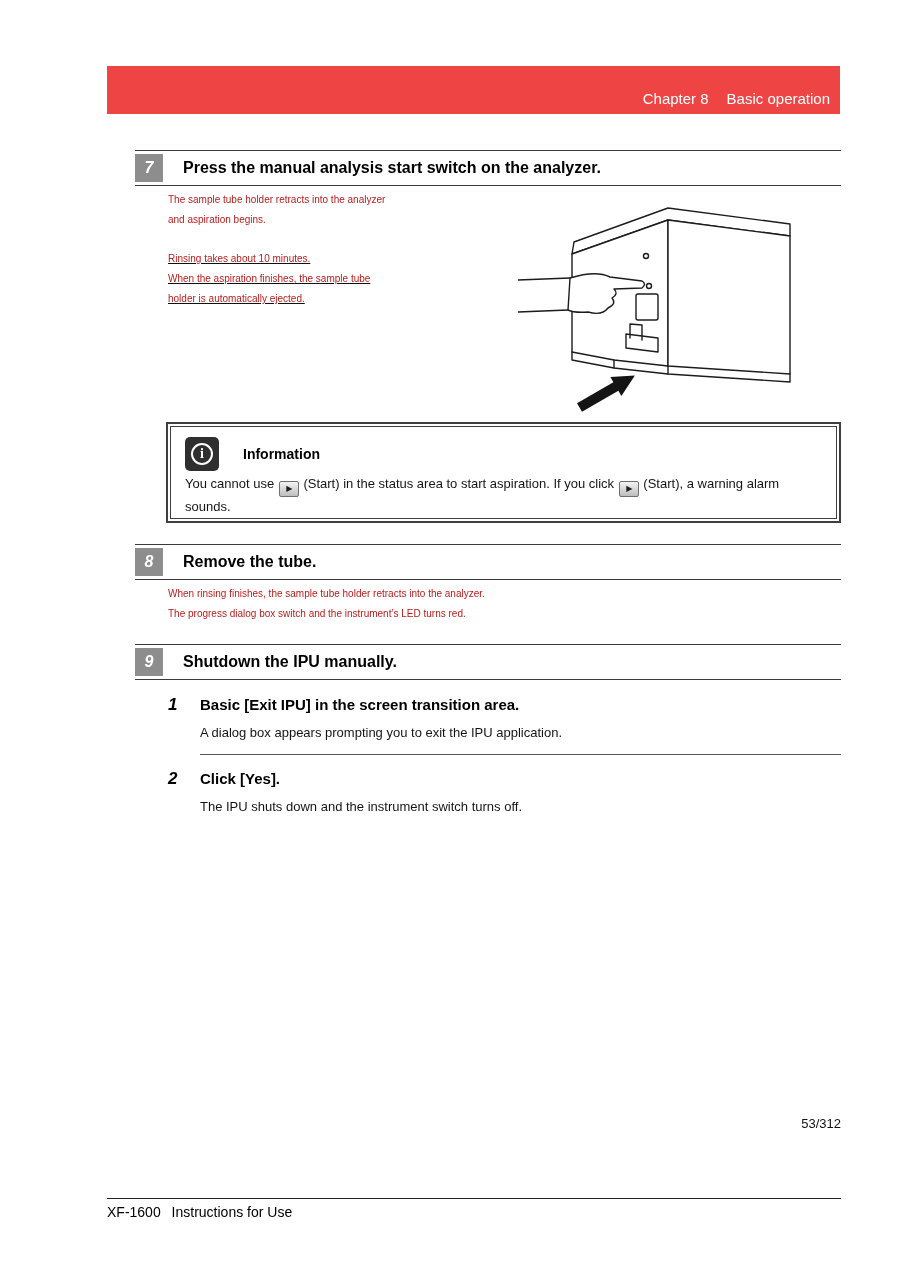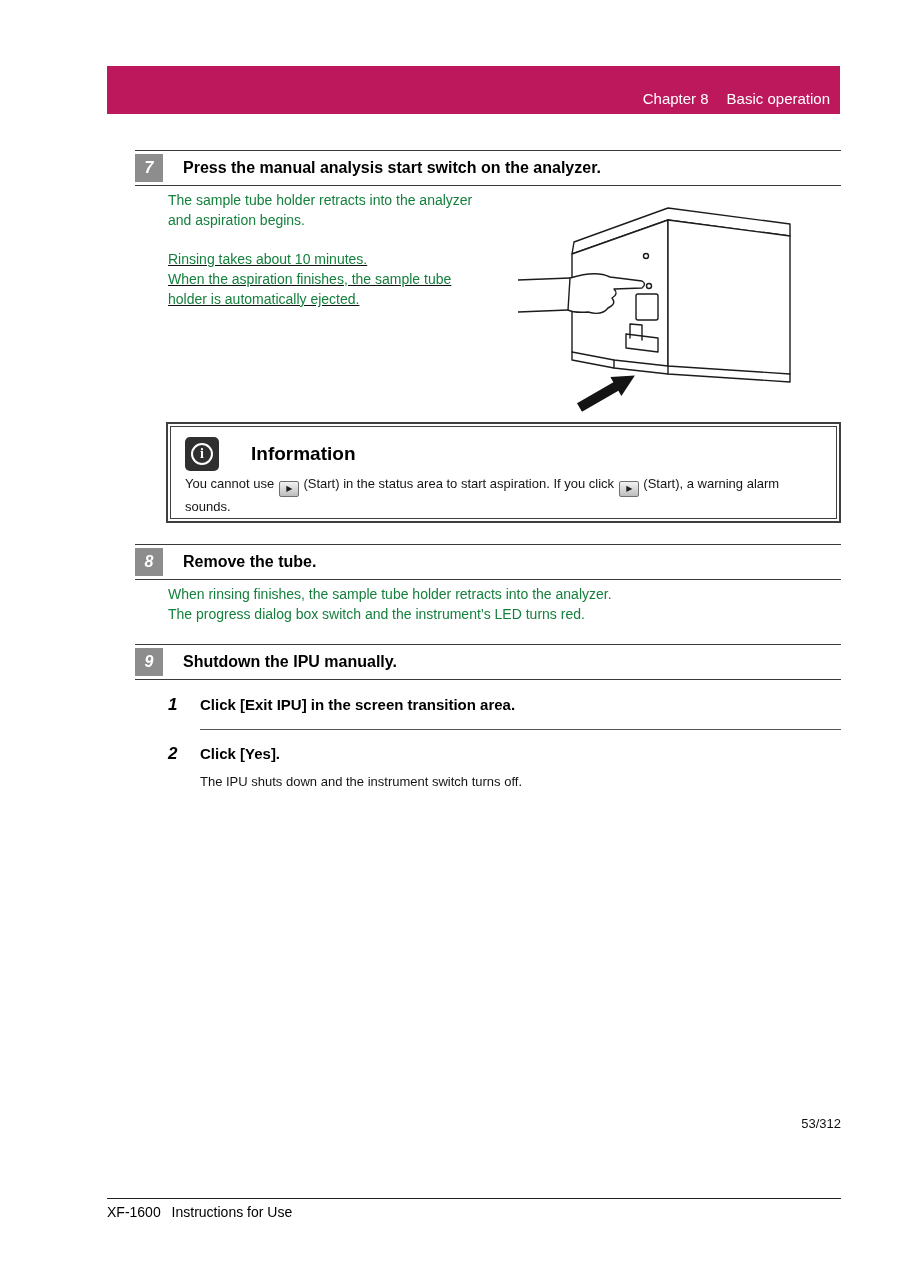--- a/index.html
+++ b/index.html
@@ -2,48 +2,48 @@
 <html><head>
 <meta charset="utf-8">
 <style>
   * { margin:0; padding:0; box-sizing:border-box; }
   html,body { background:#e8e8e8; }
   body { font-family:"Liberation Sans","DejaVu Sans",sans-serif; color:#111; }
   .page { position:relative; width:905px; height:1280px; background:#fff; margin:0 auto; overflow:hidden; }
 
   
   .header-bar { position:absolute; left:107px; top:66px; width:733px; height:48px;
-    background:#be185d; color:#fff; display:flex; align-items:flex-end; justify-content:flex-end;
+    background:#ef4444; color:#fff; display:flex; align-items:flex-end; justify-content:flex-end;
     padding:0 10px 7px 0; font-size:15px; }
   .header-bar .section-label { margin-left:18px; }
 
   
   .section { position:absolute; left:135px; width:706px; }
   .step-heading { display:flex; align-items:center; border-top:1px solid #3a3a3a; border-bottom:1px solid #3a3a3a; padding:3px 0; }
   .step-badge { width:28px; height:28px; background:#8d8d8d; color:#fff; flex:0 0 28px;
     display:flex; align-items:center; justify-content:center; font-size:16px; font-weight:700; font-style:italic; }
   .step-title { margin-left:20px; font-size:16px; font-weight:700; color:#000; }
   .step-body { margin:4px 0 0 33px; }
-  .body-line { font-size:14px; line-height:20px; color:#15803d; }
+  .body-line { font-size:10px; line-height:20px; color:#b91c1c; }
   .para2 { margin-top:19px;text-decoration:underline; }
 
   
   .illustration { position:absolute; left:518px; top:194px; width:292px; height:218px; }
 
   
   .info-box { position:absolute; left:166px; top:422px; width:675px; height:101px;
     border:2px solid #3f3f3f; padding:2px; background:#fff; }
   .info-inner { border:1px solid #3f3f3f; height:100%; padding:10px 14px 8px 14px; }
   .info-head { display:flex; align-items:center; }
   .info-icon { width:34px; height:34px; background:#2f2f2f; border-radius:5px;
     display:flex; align-items:center; justify-content:center; flex:0 0 34px; }
   .info-icon .ring { width:22px; height:22px; border:2px solid #fff; border-radius:50%;
     display:flex; align-items:center; justify-content:center; color:#fff;
     font-family:"Liberation Serif","DejaVu Serif",serif; font-weight:700; font-size:14px; line-height:1; }
-  .info-title { margin-left:32px; font-size:19px; font-weight:700; color:#000; }
+  .info-title { margin-left:24px; font-size:14px; font-weight:700; color:#000; }
   .info-text { margin-top:3px; font-size:13px; line-height:19px; color:#151515; }
   .start-btn { display:inline-flex; align-items:center; justify-content:center;
     width:20px; height:16px; vertical-align:-3px; border:1px solid #6f6f6f; border-radius:2px;
     background:linear-gradient(#f3f3f3,#bdbdbd); margin:0 1px; }
   .start-btn .tri { font-size:8px; line-height:1; color:#1d1d1d; transform:translateX(0.5px); }
 
   
   .substep { margin:13px 0 0 33px; }
   .substep + .substep { margin-top:12px; }
   .substep-heading { display:flex; align-items:baseline; }
@@ -152,22 +152,23 @@
 
   <section class="section" style="top:644px;">
     <div class="step-heading">
       <span class="step-badge">9</span>
       <h2 class="step-title">Shutdown the IPU manually.</h2>
     </div>
 
     <div class="substep">
       <div class="substep-heading">
         <span class="substep-num">1</span>
-        <h3 class="substep-title">Click [Exit IPU] in the screen transition area.</h3>
+        <h3 class="substep-title">Basic [Exit IPU] in the screen transition area.</h3>
       </div>
+      <p class="substep-body">A dialog box appears prompting you to exit the IPU application.</p>
       <div class="substep-divider"></div>
     </div>
 
     <div class="substep">
       <div class="substep-heading">
         <span class="substep-num">2</span>
         <h3 class="substep-title">Click [Yes].</h3>
       </div>
       <p class="substep-body">The IPU shuts down and the instrument switch turns off.</p>
     </div>

